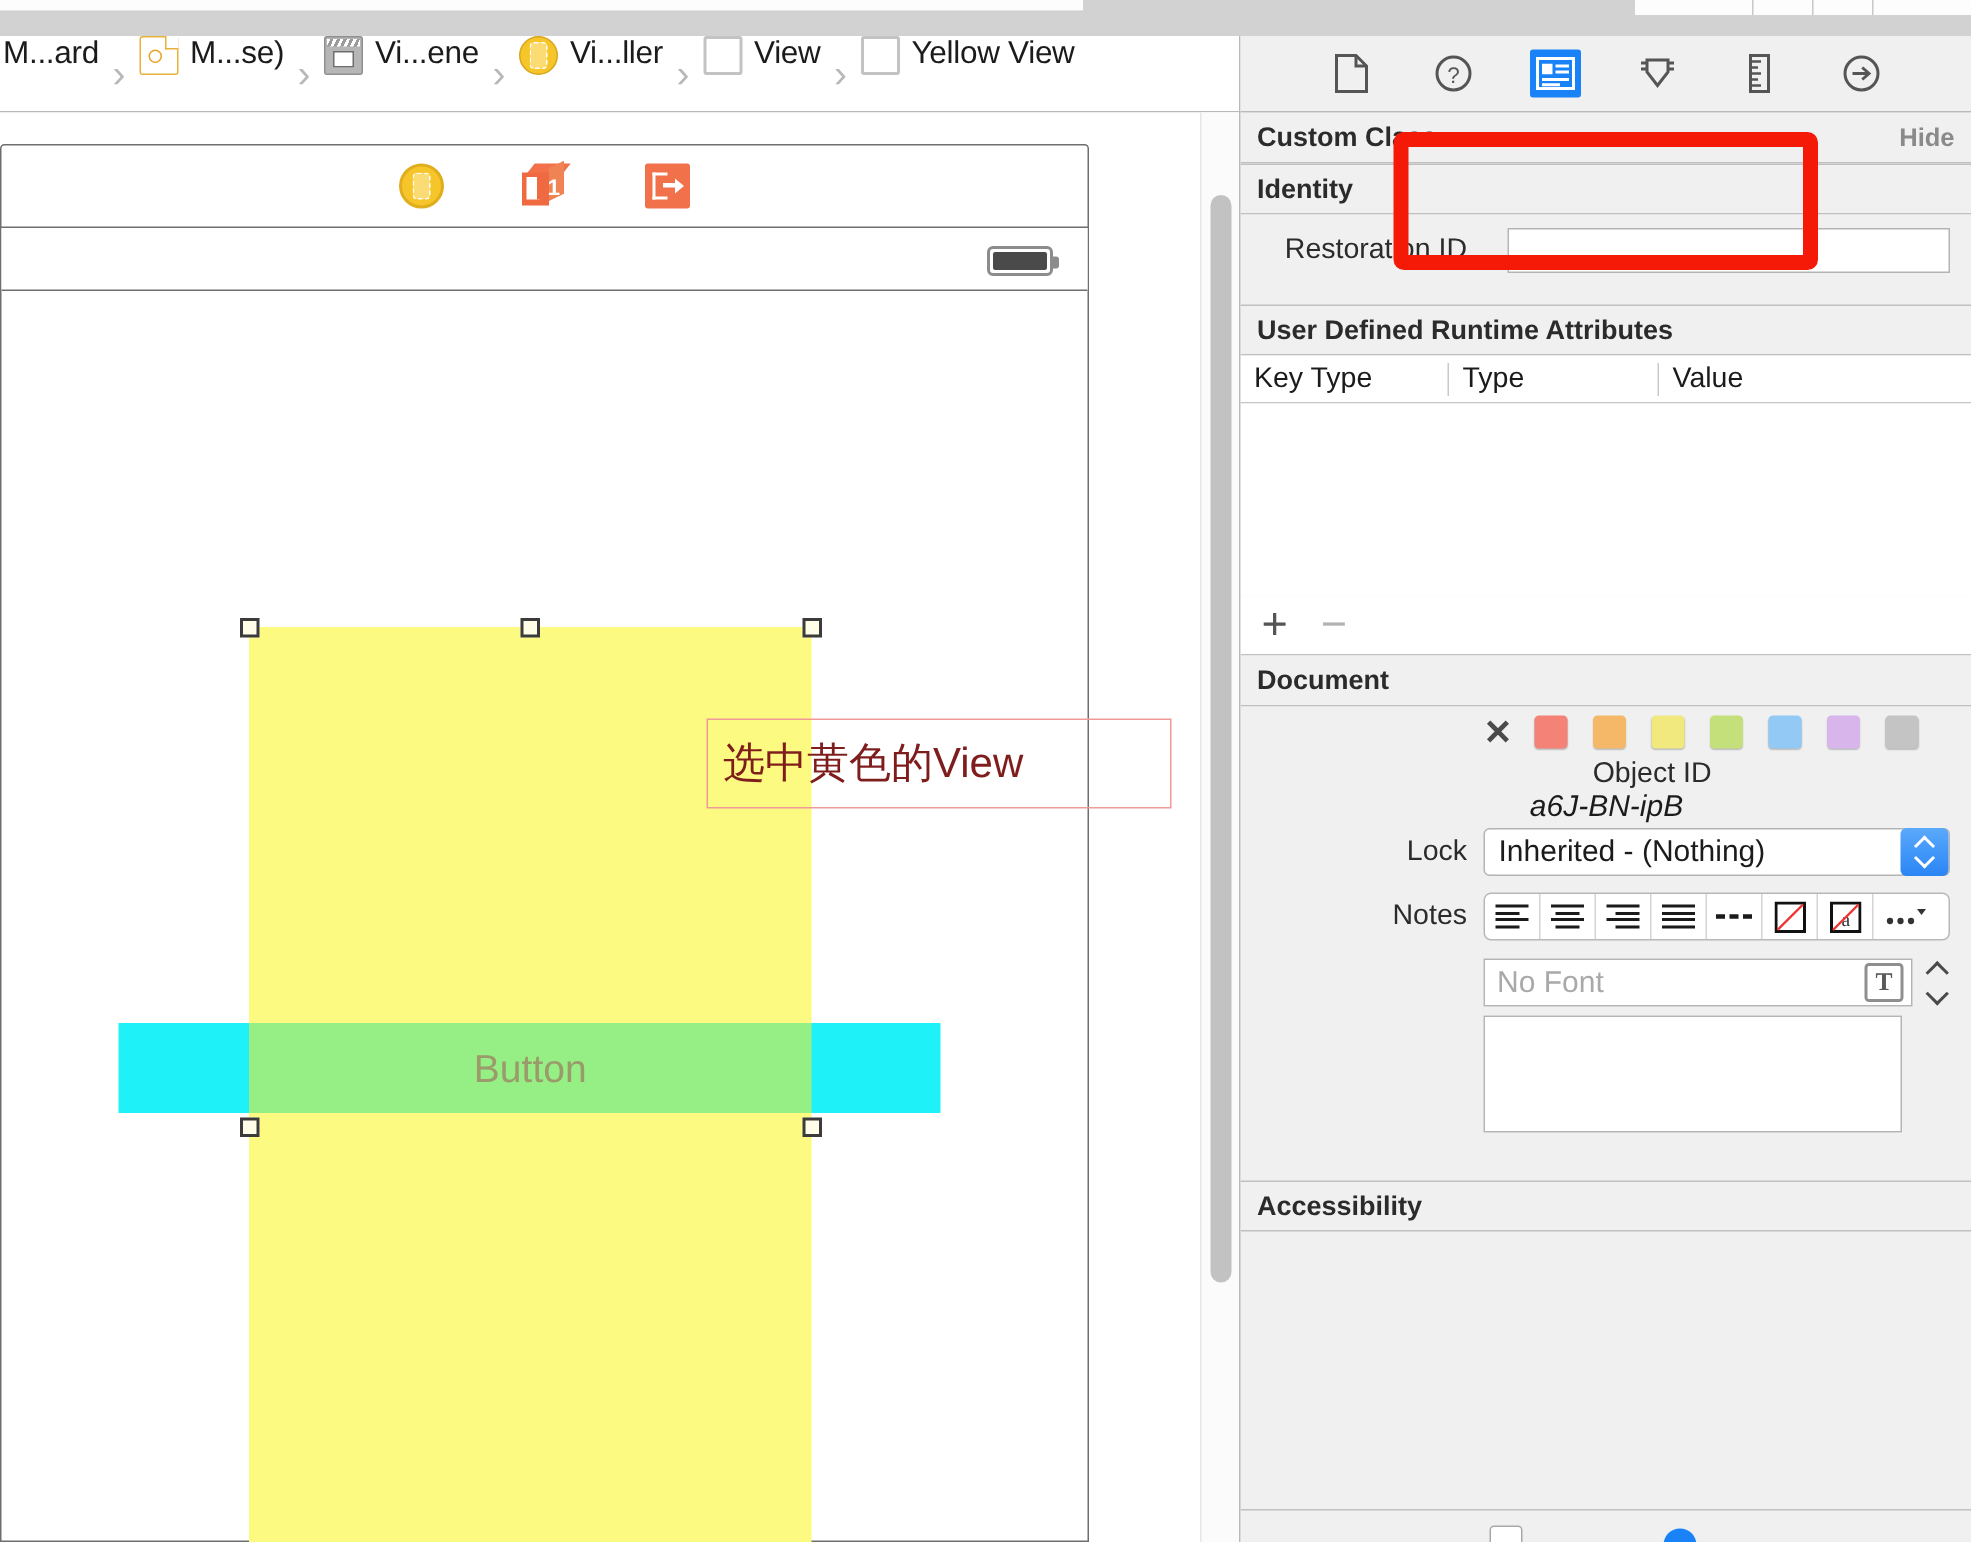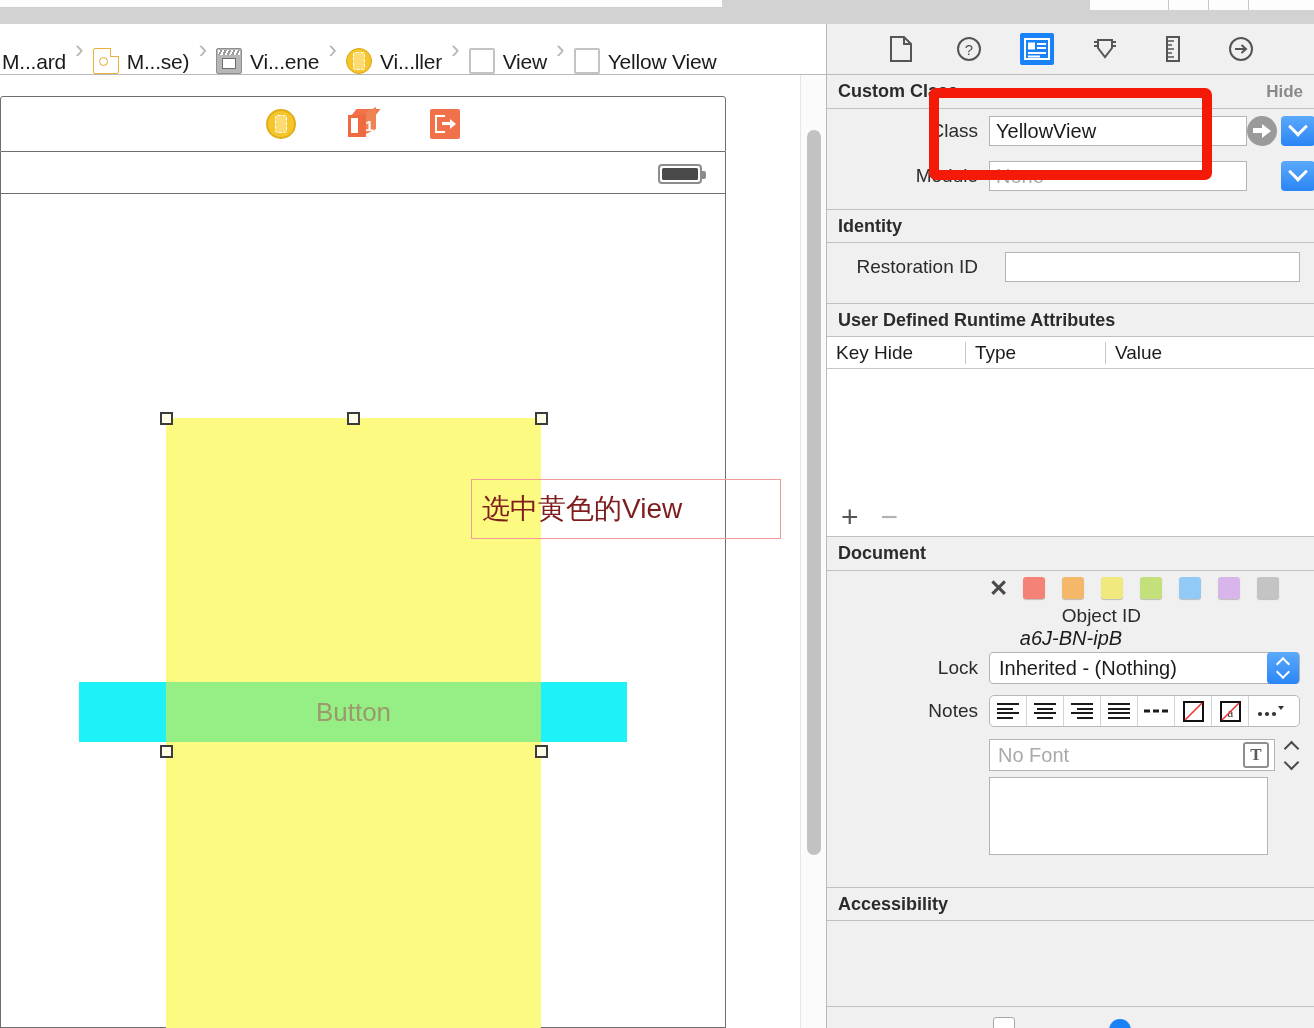--- a/index.html
+++ b/index.html
@@ -15,21 +15,21 @@
   .top-strip .chrome-white-l { position:absolute; left:0; top:0; width:722px; height:8px; background:#fdfdfd; border-bottom:1px solid #cfcfcf;}
   .top-strip .chrome-white-r { position:absolute; left:1090px; top:0; width:224px; height:10px; background:#fdfdfd; }
   .top-strip .seg { position:absolute; top:0; width:1px; height:10px; background:#c8c8c8; }
 
   
   .jumpbar {
     position:absolute; left:0; top:24px; width:826px; height:51px;
     background:#ffffff; border-bottom:1px solid #b9b9b9;
     display:flex; align-items:center; overflow:hidden; white-space:nowrap;
   }
-  .crumb { display:flex; align-items:flex-end; height:100%; padding:0 2px; }
+  .crumb { display:flex; align-items:flex-start; height:100%; padding:0 2px; }
   .crumb-label { font-size:21px; color:#1b1b1b; letter-spacing:-0.2px; }
   .crumb-sep { font-size:26px; color:#b8b8b8; margin:0 7px; font-weight:300; }
   .crumb-icon { width:26px; height:26px; margin-right:8px; flex:0 0 auto; position:relative; }
 
   
   .ic-doc { background:#fff; border:1.6px solid #e8b23a; border-radius:2px; }
   .ic-doc::after{content:"";position:absolute;right:-1px;top:-1px;width:8px;height:8px;background:#fff;border-left:1.6px solid #e8b23a;border-bottom:1.6px solid #e8b23a;}
   .ic-doc .dot{position:absolute;left:5px;top:8px;width:9px;height:9px;border:1.5px solid #e8a428;border-radius:50%;}
   .ic-scene { background:#b6b6b6; border:1.6px solid #8f8f8f; border-radius:2px; }
   .ic-scene .strip{position:absolute;left:1px;top:1px;right:1px;height:5px;background:repeating-linear-gradient(115deg,#fff 0 2px,#9a9a9a 2px 4px);}
@@ -325,51 +325,37 @@
           </svg>
       </div>
     </div>
 
     <div class="insp-body">
 
       <div class="section-head">
         <span>Custom Class</span>
         <span class="hide">Hide</span>
       </div>
-      <div class="pane">
-        <div class="row" style="height:44px;">
-          <span class="lbl">Class</span>
-          <span class="tfield">YellowView</span>
-          <span class="goarrow"></span>
-          <span class="combo-arrow"></span>
-        </div>
-        <div class="row" style="height:46px;">
-          <span class="lbl">Module</span>
-          <span class="tfield ph">None</span>
-          <span class="combo-arrow" style="margin-left:34px;"></span>
-        </div>
-        <div style="height:10px;"></div>
-      </div>
 
       <div class="section-head" style="border-top:1px solid #c0c0c0;">
         <span>Identity</span>
       </div>
       <div class="pane">
         <div class="row" style="height:48px;gap:16px;">
           <span class="lbl">Restoration ID</span>
           <span class="tfield" style="margin-right:15px;"></span>
         </div>
         <div style="height:12px;"></div>
       </div>
 
       <div class="section-head" style="border-top:1px solid #c0c0c0;">
         <span>User Defined Runtime Attributes</span>
       </div>
       <div class="udra-head">
-        <span class="col" style="width:138px;">Key Hide</span>
+        <span class="col" style="width:138px;">Key Type</span>
         <span class="col" style="width:140px;">Type</span>
         <span class="col" style="flex:1;">Value</span>
       </div>
       <div class="udra-body"></div>
       <div class="udra-foot">
         <span class="pm">+</span>
         <span class="pm dim">−</span>
       </div>
 
       <div class="section-head">

